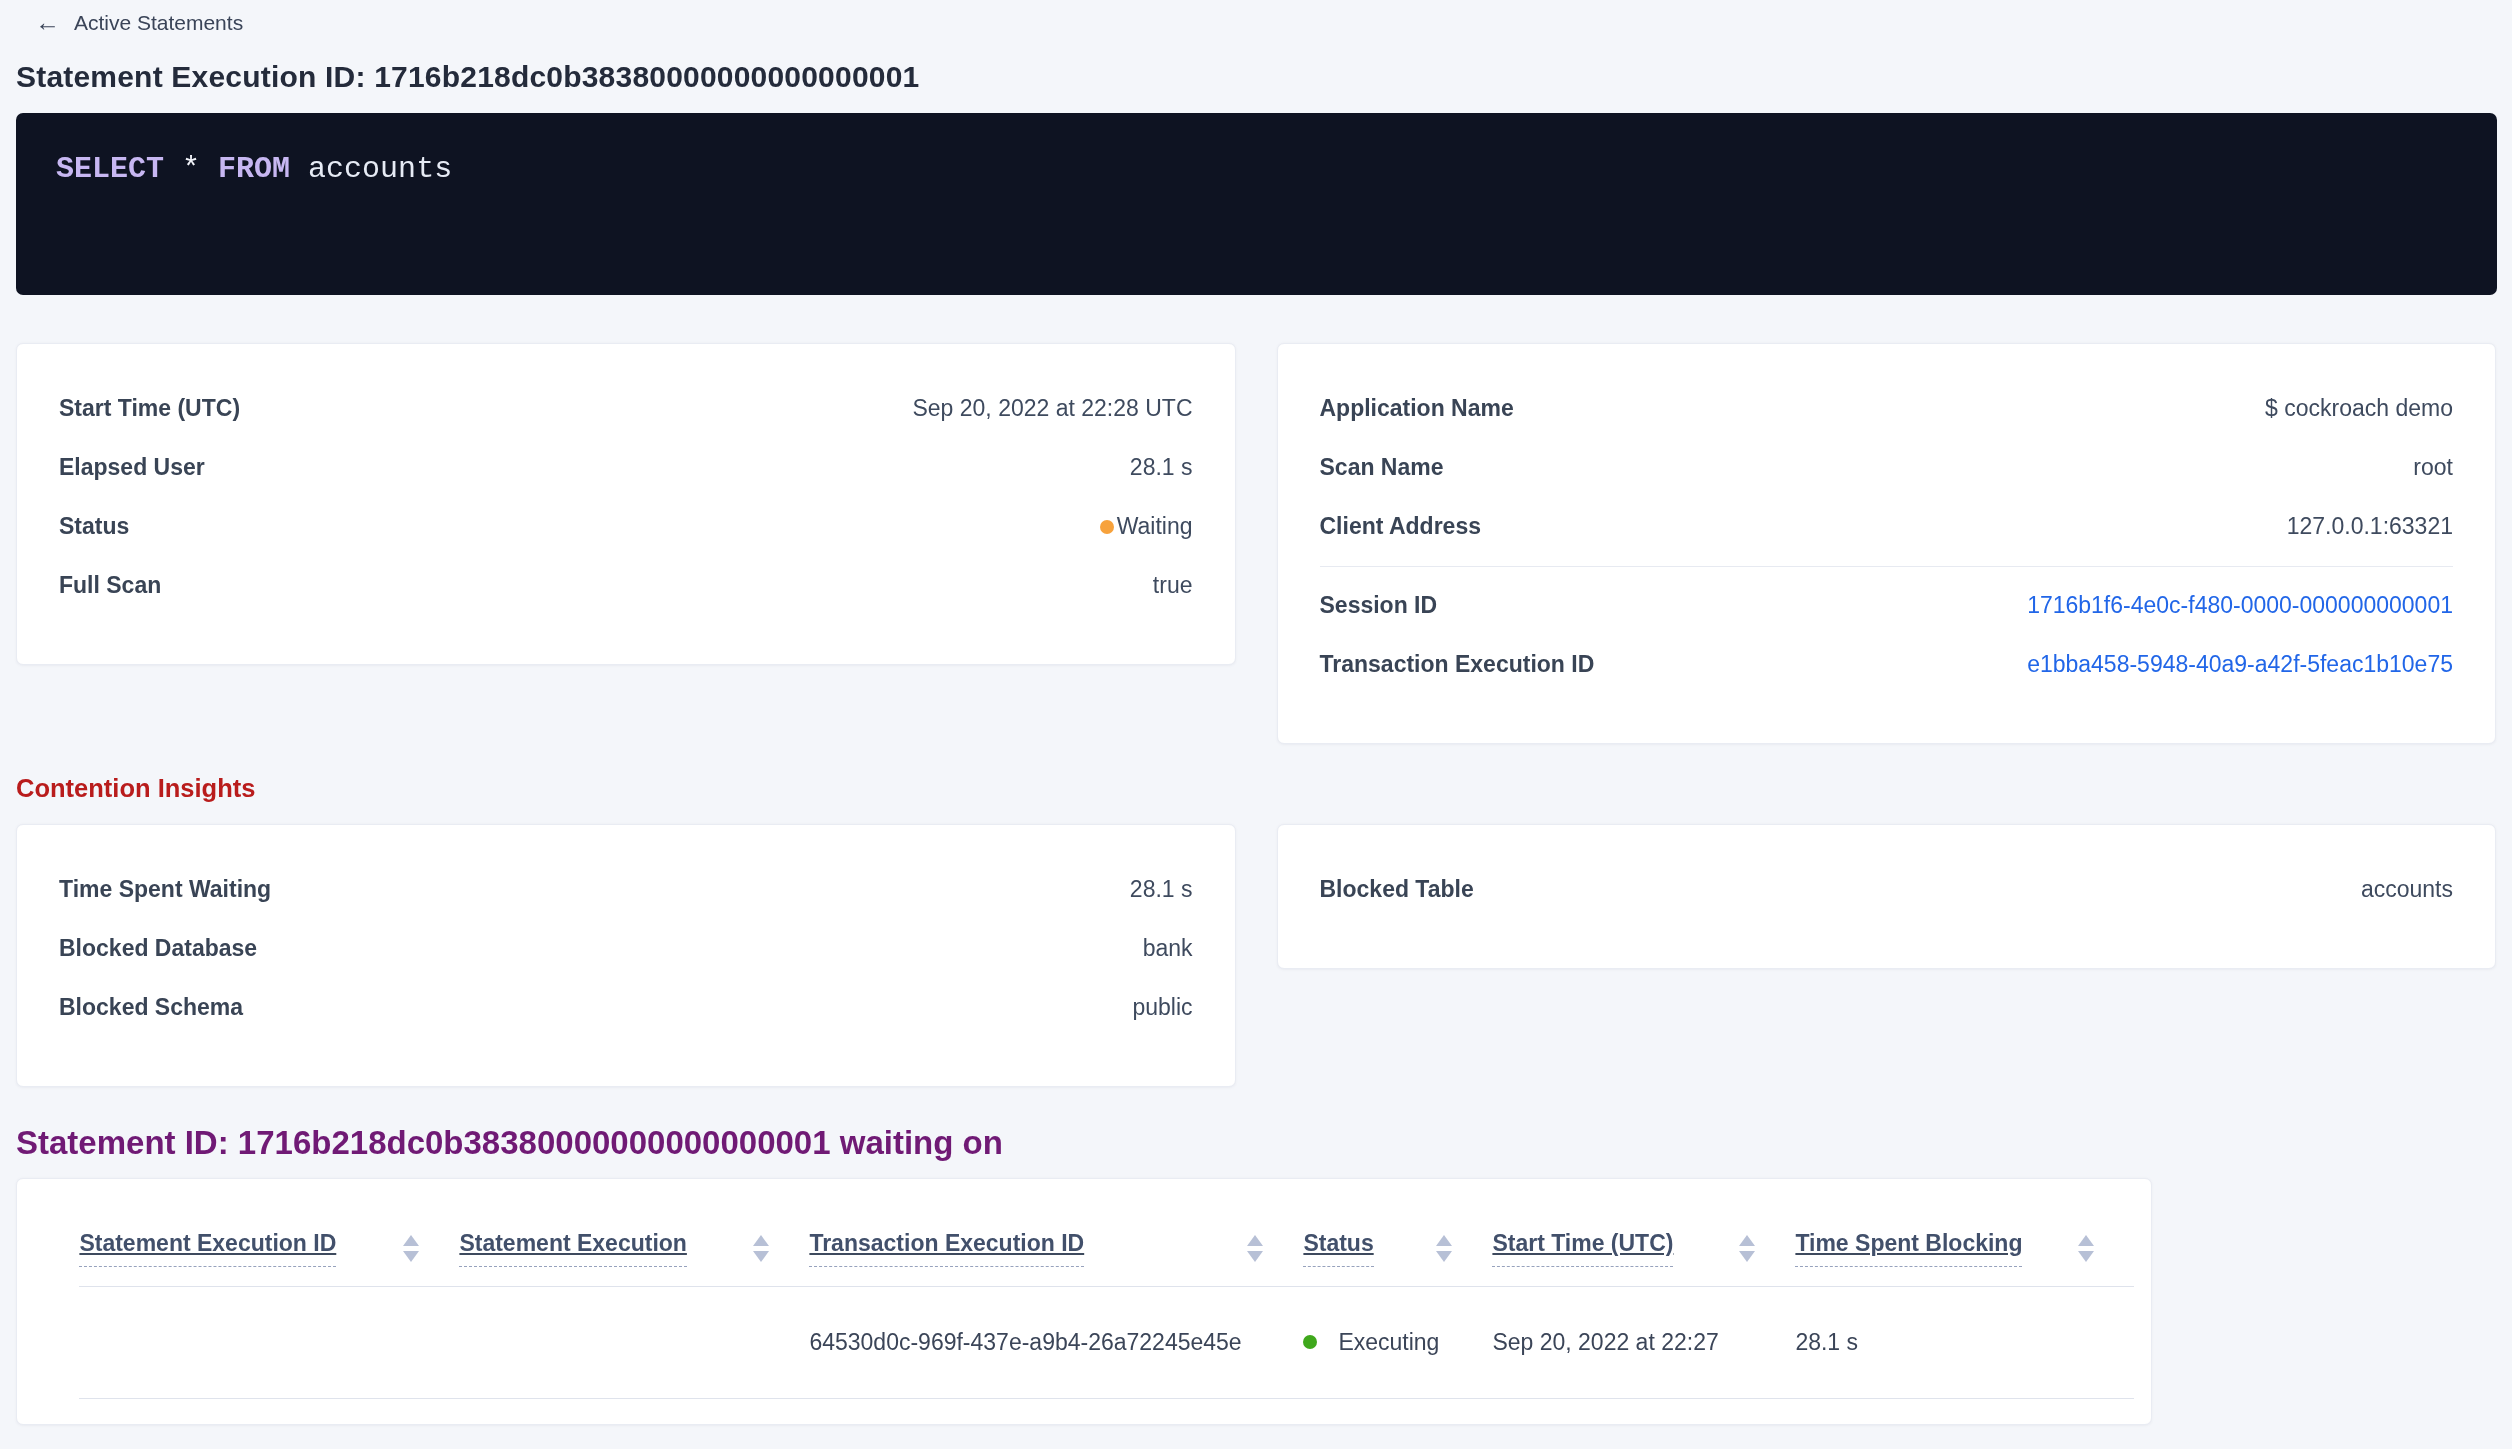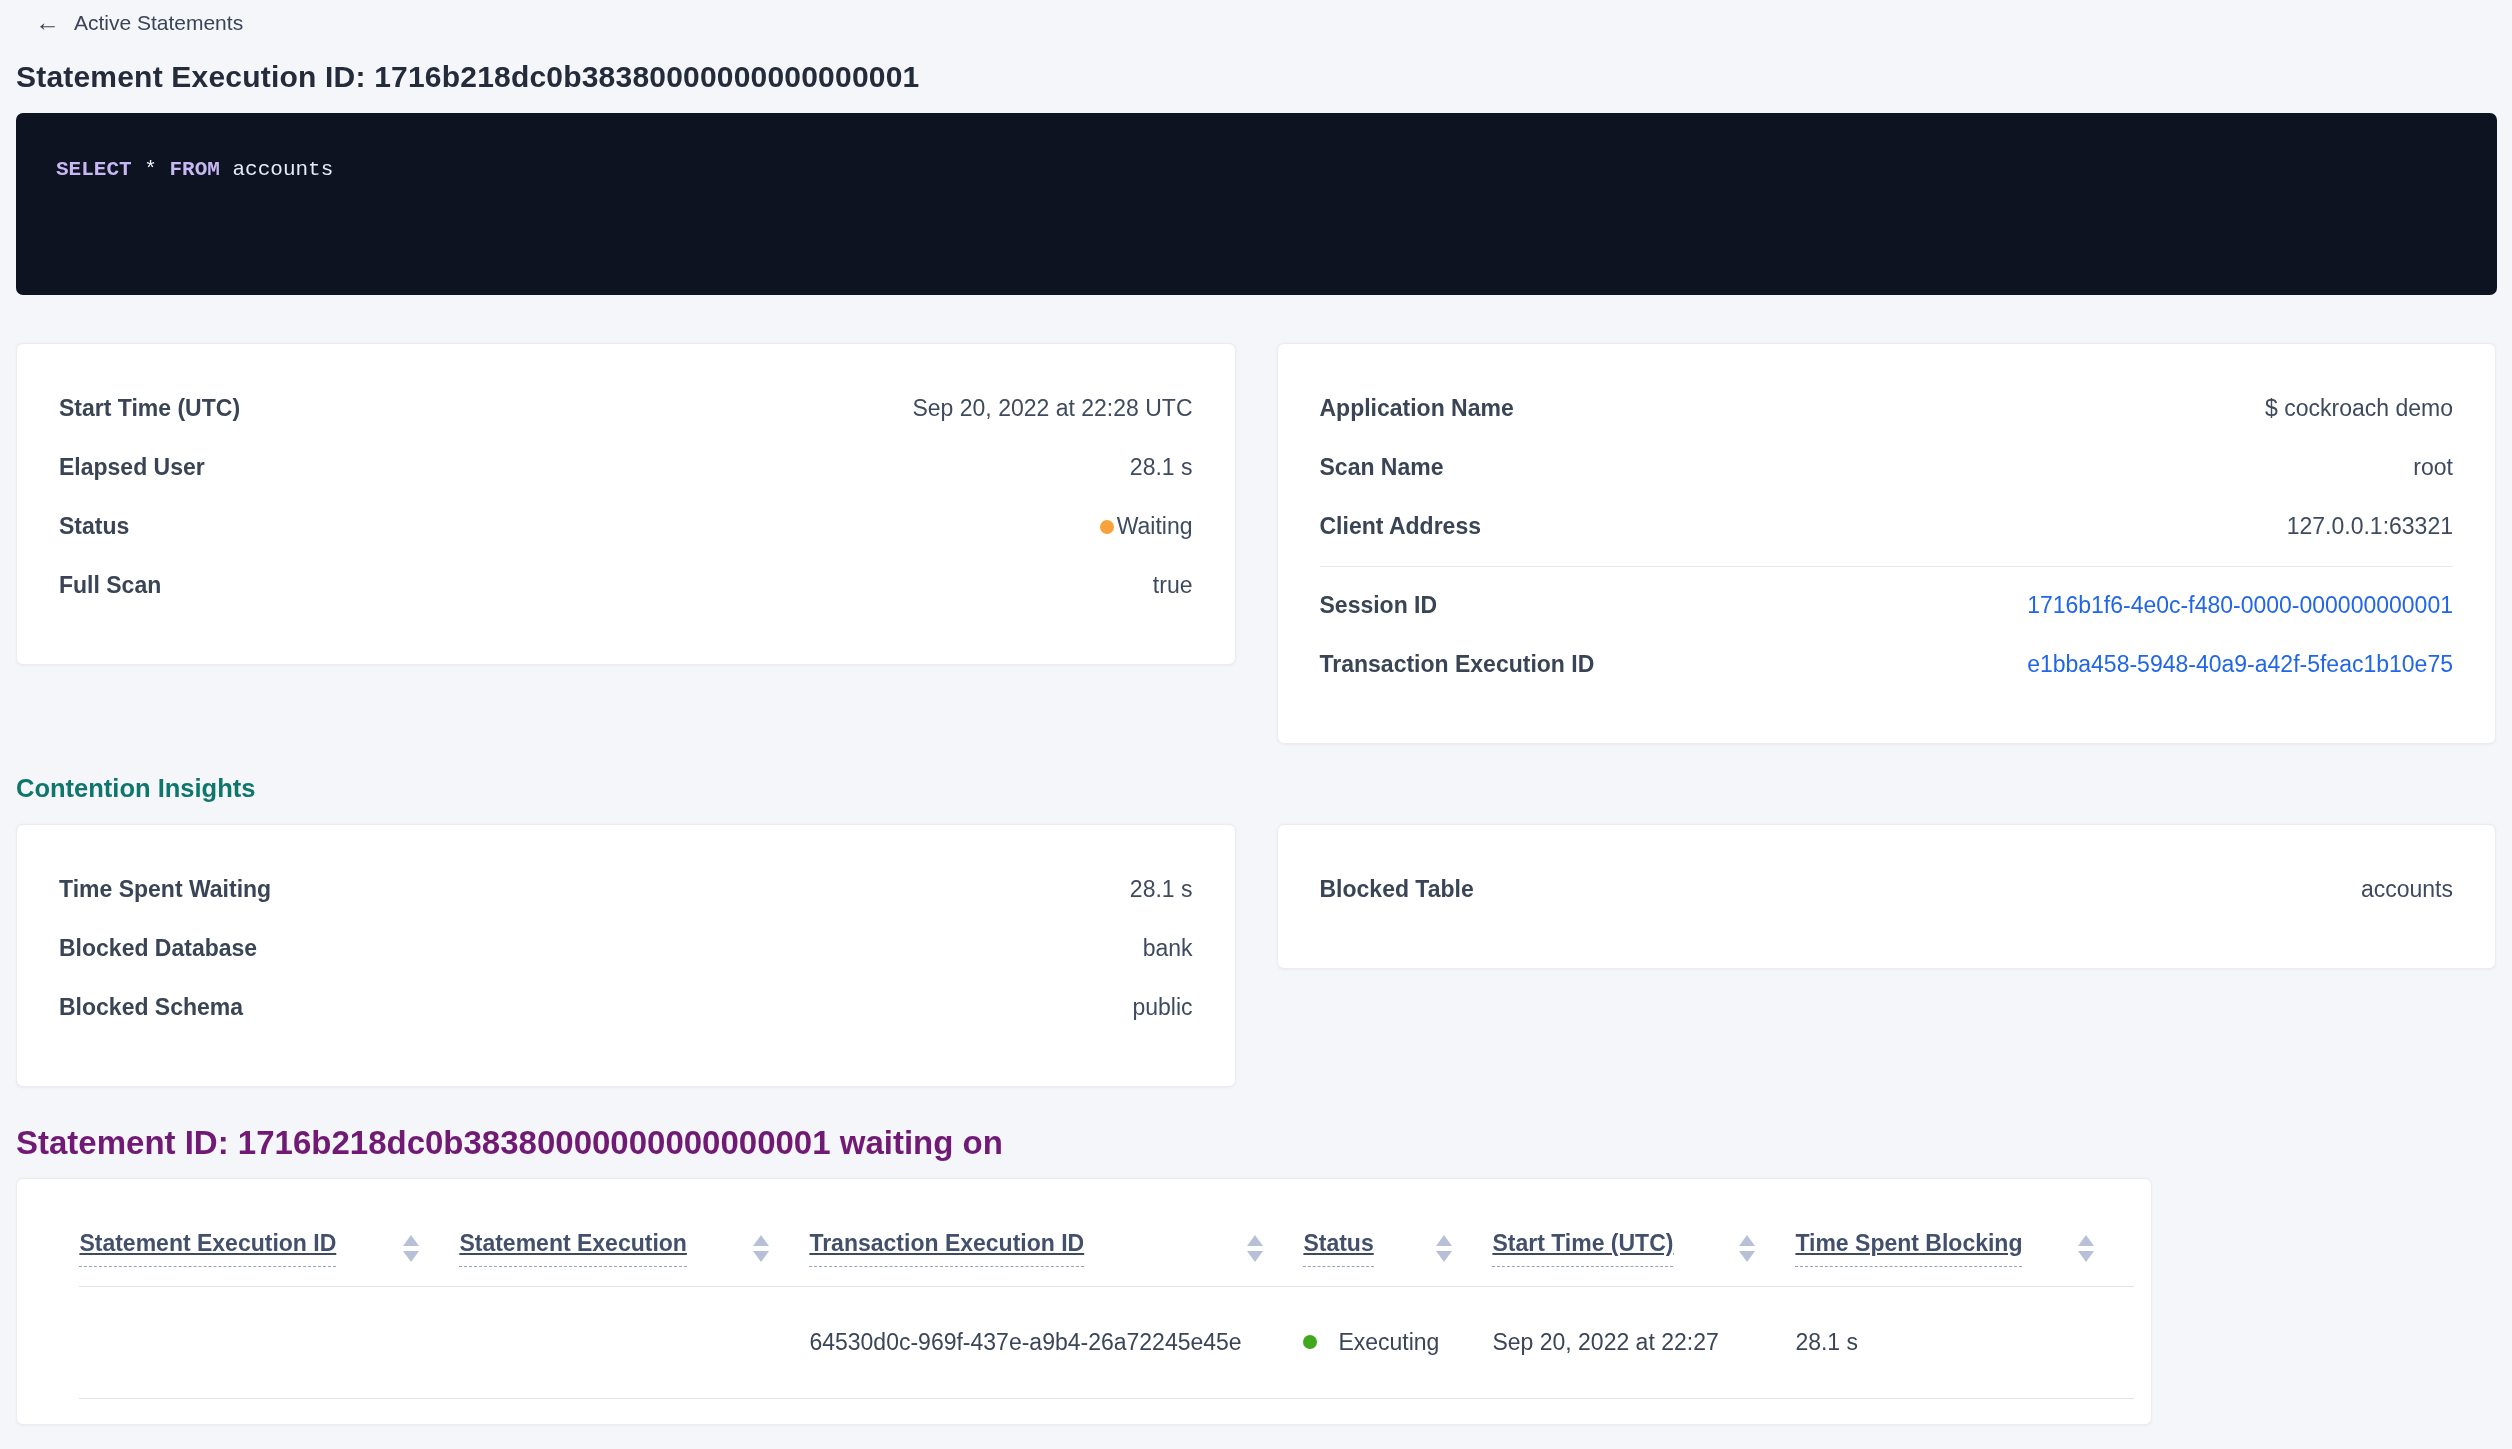--- a/index.html
+++ b/index.html
@@ -26,21 +26,21 @@
     letter-spacing:0.2px;
   }
 
   
   .sql-box {
     margin-top:19.3px;
     height:182px; width:2481px;
     background:#0e1322; border-radius:7px;
     padding:39px 40px;
     font-family:"Liberation Mono","DejaVu Sans Mono",monospace;
-    font-size:21px; line-height:35px; color:#e6ebf5;
+    font-size:30px; line-height:35px; color:#e6ebf5;
   }
   .sql-box .kw   { color:#c7b7f2; font-weight:700; }
   .sql-box .star { color:#f2f4fa; }
   .sql-box .ident{ color:#e6ebf5; }
 
   
   .cards-row { display:flex; gap:41px; align-items:flex-start; margin-top:48px; }
   .card {
     flex:1; background:#ffffff; border-radius:7px;
     border:0.9px solid #e9ecf3;
@@ -53,21 +53,21 @@
   }
   .detail-row .lbl { font-weight:700; color:#394455; }
   .detail-row .val { color:#3e4a5e; text-align:right; }
   .detail-row .val.status { display:flex; align-items:center; gap:3px; }
   .dot { width:14px; height:14px; border-radius:50%; display:inline-block; }
   .divider { height:0.9px; background:#e7eaf1; margin:9.7px 0; }
   a.id-link { text-decoration:none; cursor:pointer; }
 
   h2.section-title {
     margin-top:30px;
-    font-size:25.5px; font-weight:700; color:#0f766e;
+    font-size:25.5px; font-weight:700; color:#b91c1c;
   }
   .cards-row.second { margin-top:21px; }
 
   h2.waiting-title { margin-top:37px; font-size:33px; font-weight:700; color:#701a75; }
 
   
   .table-card {
     margin-top:16px;
     width:2136px; height:247px;
     background:#ffffff; border-radius:7px;

